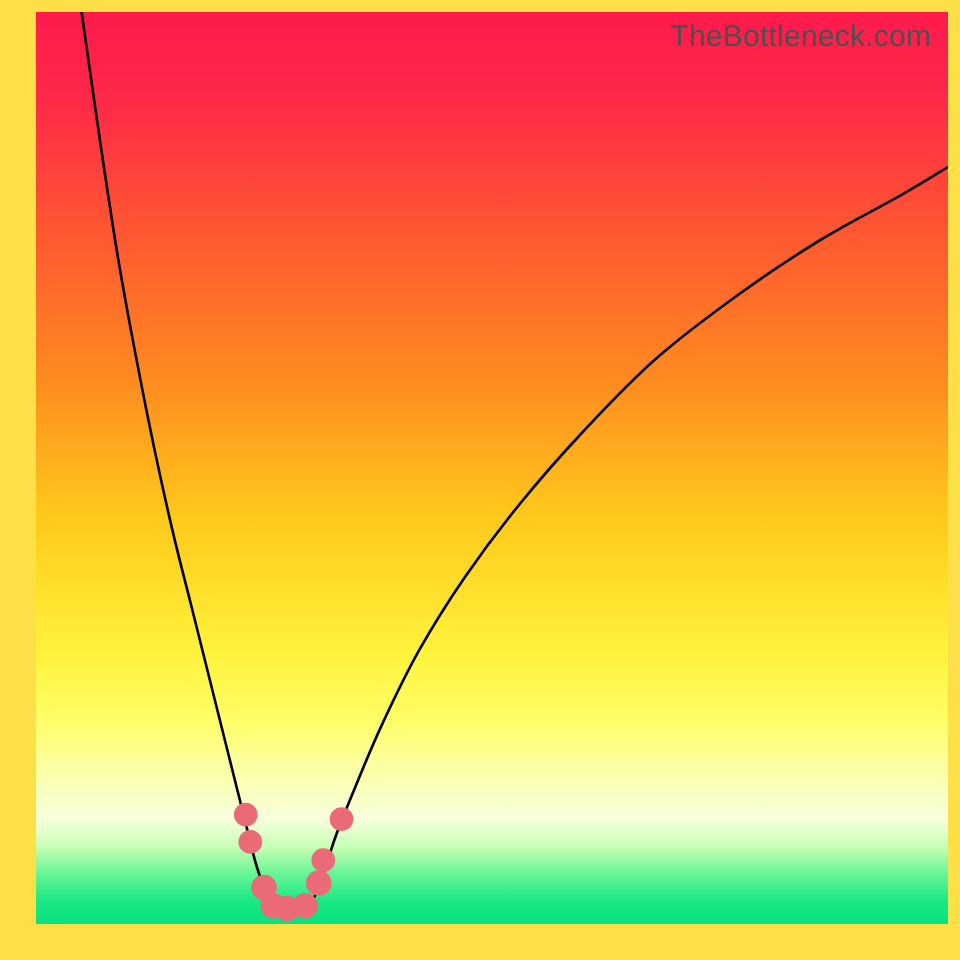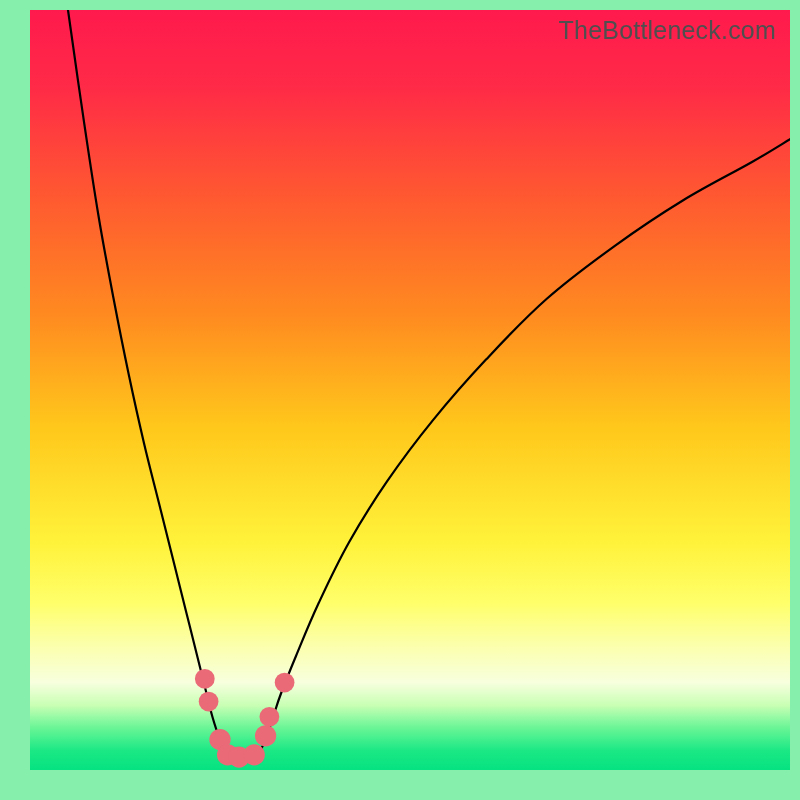--- a/index.html
+++ b/index.html
@@ -8,21 +8,21 @@
     width: 800px;
     height: 800px;
     overflow: hidden;
     background: #000;
     font-family: Arial, Helvetica, sans-serif;
   }
   .frame {
     position: absolute;
     left: 0; top: 0;
     width: 800px; height: 800px;
-    background: #86efac;
+    background: #fde047;
   }
   .plot {
     position: absolute;
     left: 30px;
     top: 10px;
     width: 760px;
     height: 760px;
     overflow: hidden;
   }
   .gradient {

